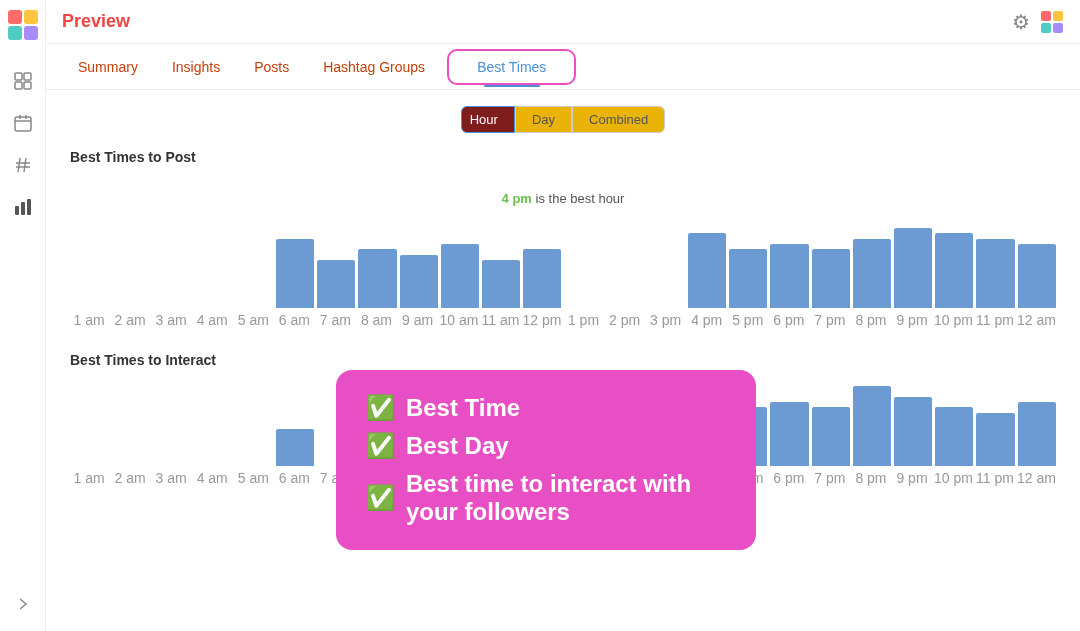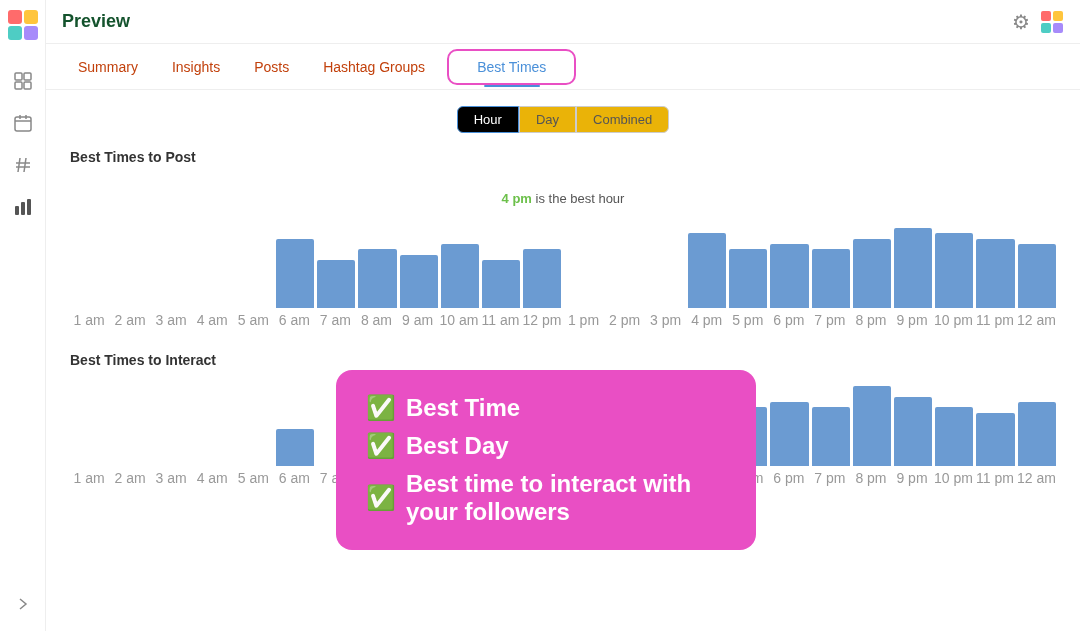--- a/index.html
+++ b/index.html
@@ -48,21 +48,21 @@
       height: 44px;
       display: flex;
       align-items: center;
       padding: 0 16px;
       border-bottom: 1px solid #eee;
       justify-content: space-between;
     }
     .header-title {
       font-size: 18px;
       font-weight: 600;
-      color: #14532d;
+      color: #ef4444;
     }
     .header-icons {
       display: flex;
       gap: 10px;
       align-items: center;
     }
 
     
     .nav-tabs {
       display: flex;
@@ -122,23 +122,24 @@
       padding: 5px 16px;
       font-size: 13px;
       border: 1px solid #ccc;
       background: #eab308;
       cursor: pointer;
       color: #555;
     }
     .toggle-btn:first-child { border-radius: 6px 0 0 6px; }
     .toggle-btn:last-child { border-radius: 0 6px 6px 0; }
     .toggle-btn.active {
-      background: #000000;
+      background: #7f1d1d;
       color: #fff;
       border-color: #4A90D9;
+      padding-left: 8px;
     }
 
     
     .section-title {
       font-size: 14px;
       font-weight: 600;
       color: #333;
       margin-bottom: 8px;
     }
 

